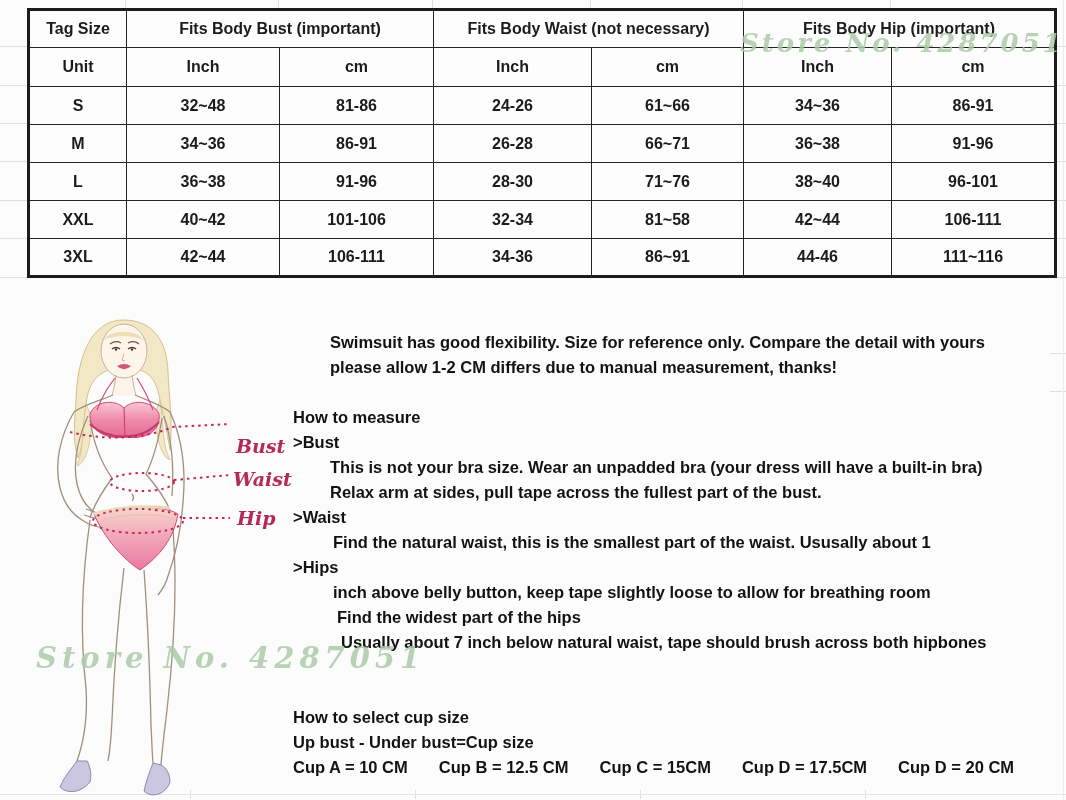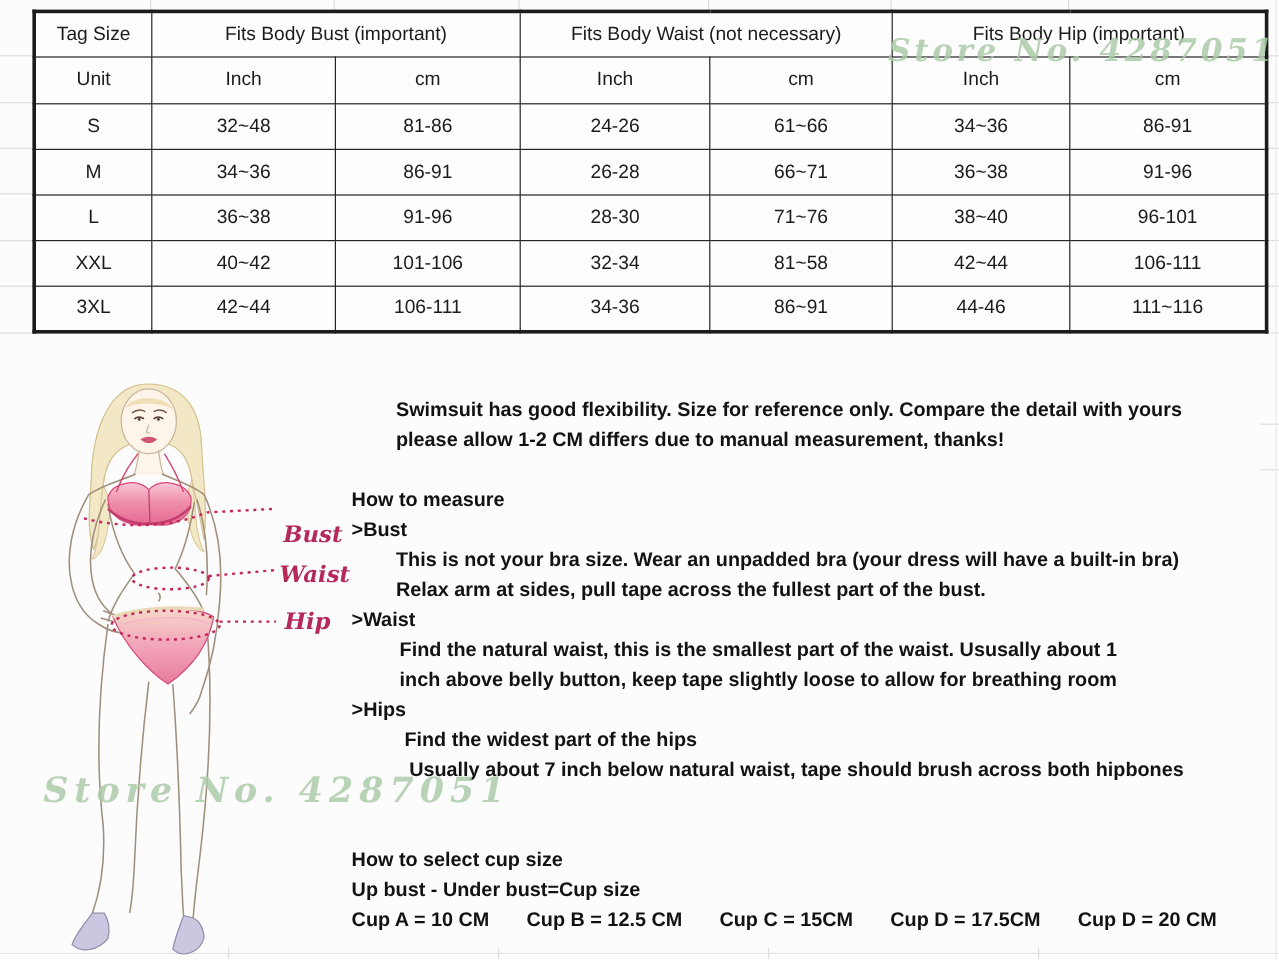--- a/index.html
+++ b/index.html
@@ -11,21 +11,21 @@
   
   .grid-deco div{position:absolute;background:#dedede;}
   .grid-deco .h{height:1px;}
   .grid-deco .v{width:1px;}
 
   
   .table-wrap{position:absolute;left:27px;top:8px;}
   table.size-table{border-collapse:collapse;table-layout:fixed;width:1027px;
        border:3px solid #1c1c1c;background:#fdfdfd;}
   table.size-table td,table.size-table th{border:1.5px solid #242424;text-align:center;
-       font-size:16px;font-weight:400;color:#1b1b1b;padding:0;overflow:hidden;
+       font-size:16px;font-weight:700;color:#1b1b1b;padding:0;overflow:hidden;
        font-family:"Liberation Sans",sans-serif;}
   table.size-table tr{height:38px;}
 
   
   .watermark{position:absolute;font-family:"DejaVu Serif",serif;font-style:italic;
        font-weight:bold;color:rgba(171,202,168,0.85);white-space:nowrap;z-index:6;}
   .wm-top{left:740px;top:28px;font-size:26px;letter-spacing:3px;}
   .wm-bottom{left:36px;top:641px;font-size:29px;letter-spacing:5px;}
 
   
@@ -242,22 +242,22 @@
   <div class="instructions">
     <div class="ln ind1">Swimsuit has good flexibility. Size for reference only. Compare the detail with yours</div>
     <div class="ln ind1">please allow 1-2 CM differs due to manual measurement, thanks!</div>
     <div class="blank"></div>
     <div class="ln">How to measure</div>
     <div class="ln">&gt;Bust</div>
     <div class="ln ind1">This is not your bra size. Wear an unpadded bra (your dress will have a built-in bra)</div>
     <div class="ln ind1">Relax arm at sides, pull tape across the fullest part of the bust.</div>
     <div class="ln">&gt;Waist</div>
     <div class="ln ind2">Find the natural waist, this is the smallest part of the waist. Ususally about 1</div>
+    <div class="ln">&gt;Hips</div>
     <div class="ln ind2">inch above belly button, keep tape slightly loose to allow for breathing room</div>
-    <div class="ln">&gt;Hips</div>
     <div class="ln ind3">Find the widest part of the hips</div>
     <div class="ln ind4">Usually about 7 inch below natural waist, tape should brush across both hipbones</div>
     <div class="blank"></div>
     <div class="blank"></div>
     <div class="ln">How to select cup size</div>
     <div class="ln">Up bust - Under bust=Cup size</div>
     <div class="cup-row">
       <span>Cup A = 10 CM</span>
       <span>Cup B = 12.5 CM</span>
       <span>Cup C = 15CM</span>

